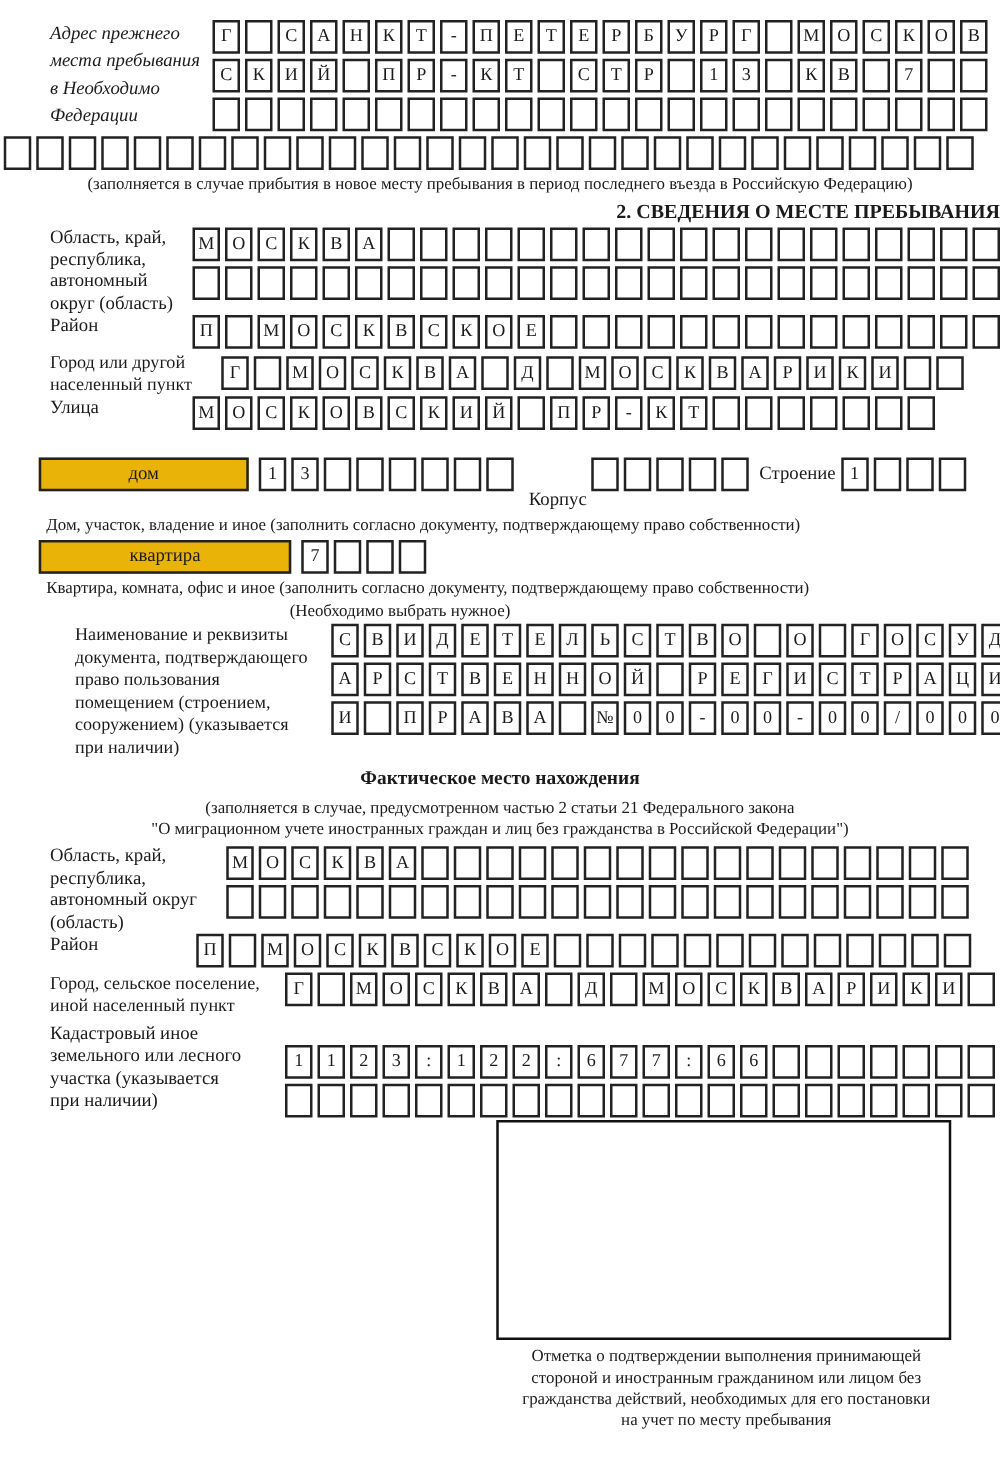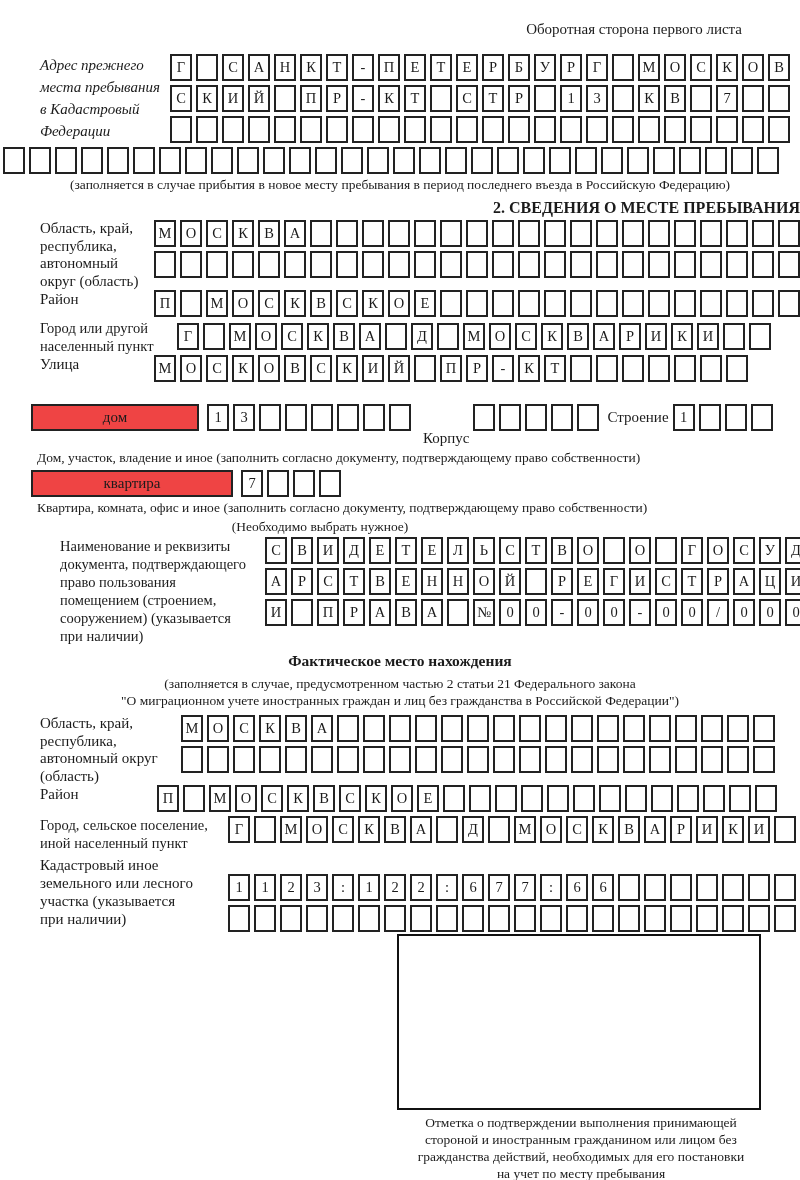--- a/index.html
+++ b/index.html
@@ -26,21 +26,21 @@
     display:flex;align-items:center;justify-content:center;
     font-size:14.5px;
   }
   .fullrow{margin-left:3px;margin-top:4px;}
   .caption{font-size:13.5px;line-height:17px;text-align:center;}
   .caption.leftcap{text-align:left;margin-left:37px;}
   .title{font-weight:bold;text-align:center;font-size:16px;line-height:20px;}
   .houserow{display:flex;align-items:center;margin-left:31px;}
   .widebox{
     flex:0 0 auto;height:27px;box-sizing:border-box;border:2px solid #222;
-    display:flex;align-items:center;justify-content:center;font-size:15px;background:#ef4444;
+    display:flex;align-items:center;justify-content:center;font-size:15px;background:#eab308;
   }
   .wb168{width:168px;} .wb202{width:202px;}
   .inlinelabel{flex:0 0 auto;font-size:15px;}
   .ml4{margin-left:4px;} .ml8{margin-left:8px;}
   .ml12{margin-left:12px;margin-top:42px;} .ml14{margin-left:14px;} .ml16{margin-left:16px;} .ml20{margin-left:20px;}
   .stayrow{display:flex;align-items:center;margin-left:38px;font-size:15px;}
   .checkbox{
     flex:0 0 auto;width:21px;height:25px;box-sizing:border-box;border:2px solid #222;
     display:flex;align-items:center;justify-content:center;font-size:14.5px;background:#fff;
   }
@@ -53,27 +53,26 @@
     border:2.5px solid #111;background:#fff;
   }
   .stamp-note{margin-left:388px;margin-top:4px;width:386px;text-align:center;font-size:13.5px;line-height:17px;}
   .block1{margin-top:16px;}
 </style>
 </head>
 <body>
 
 <div class="page">
 
-  <div class="header-note">Оборотная сторона первого листа</div>
 
   <div class="field block1">
     <div class="flabel w130 lh22">
       <div>Адрес прежнего</div>
       <div>места пребывания</div>
-      <div>в Кадастровый</div>
+      <div>в Необходимо</div>
       <div>Федерации</div>
     </div>
     <div class="frows">
       <div class="cellrow">
           <span class="cell">Г</span>
           <span class="cell"></span>
           <span class="cell">С</span>
           <span class="cell">А</span>
           <span class="cell">Н</span>
           <span class="cell">К</span>

